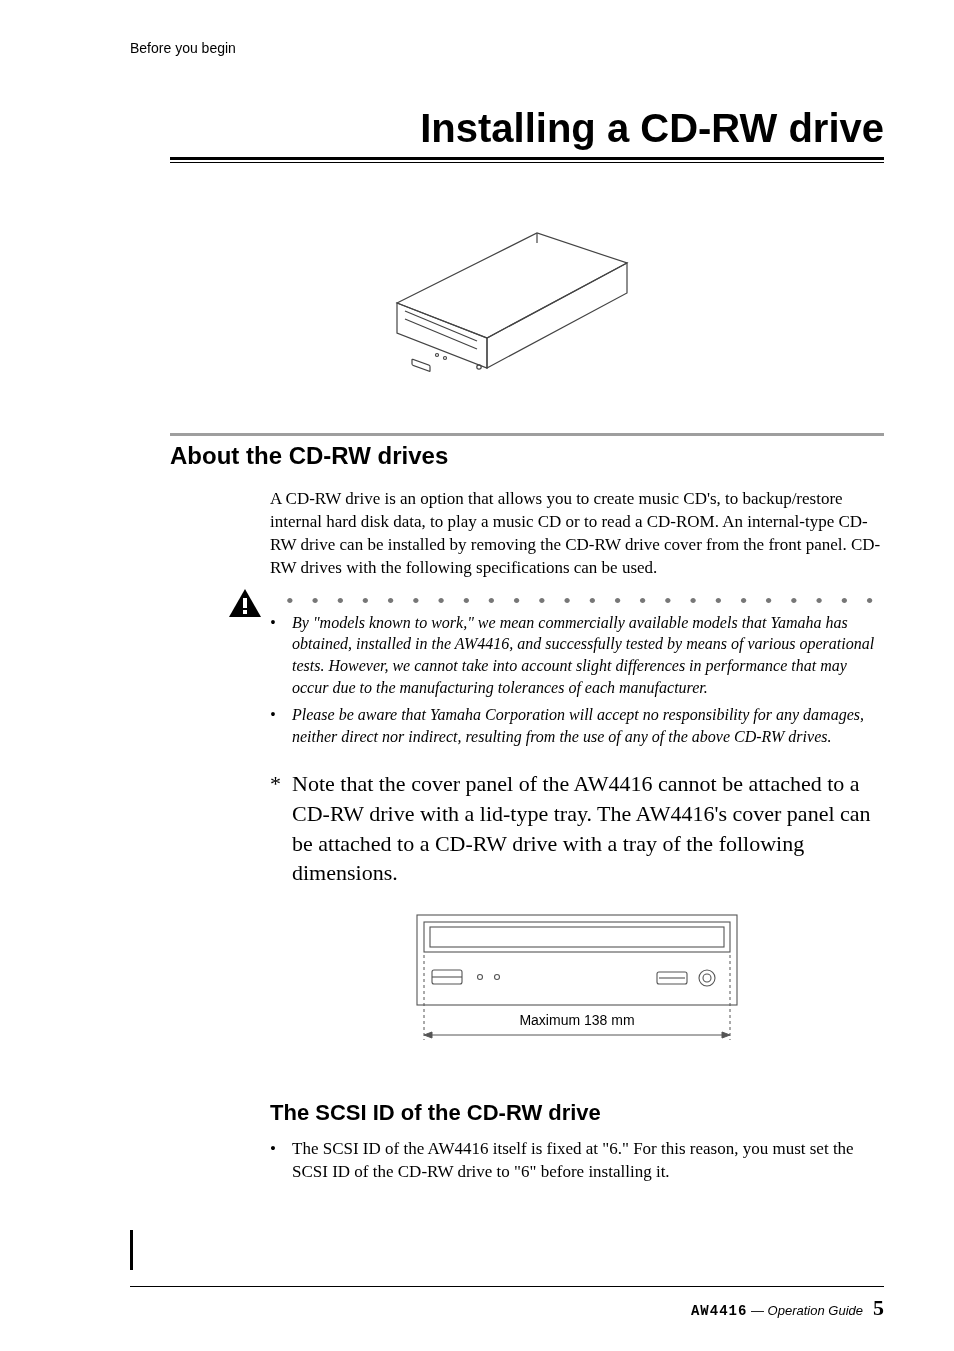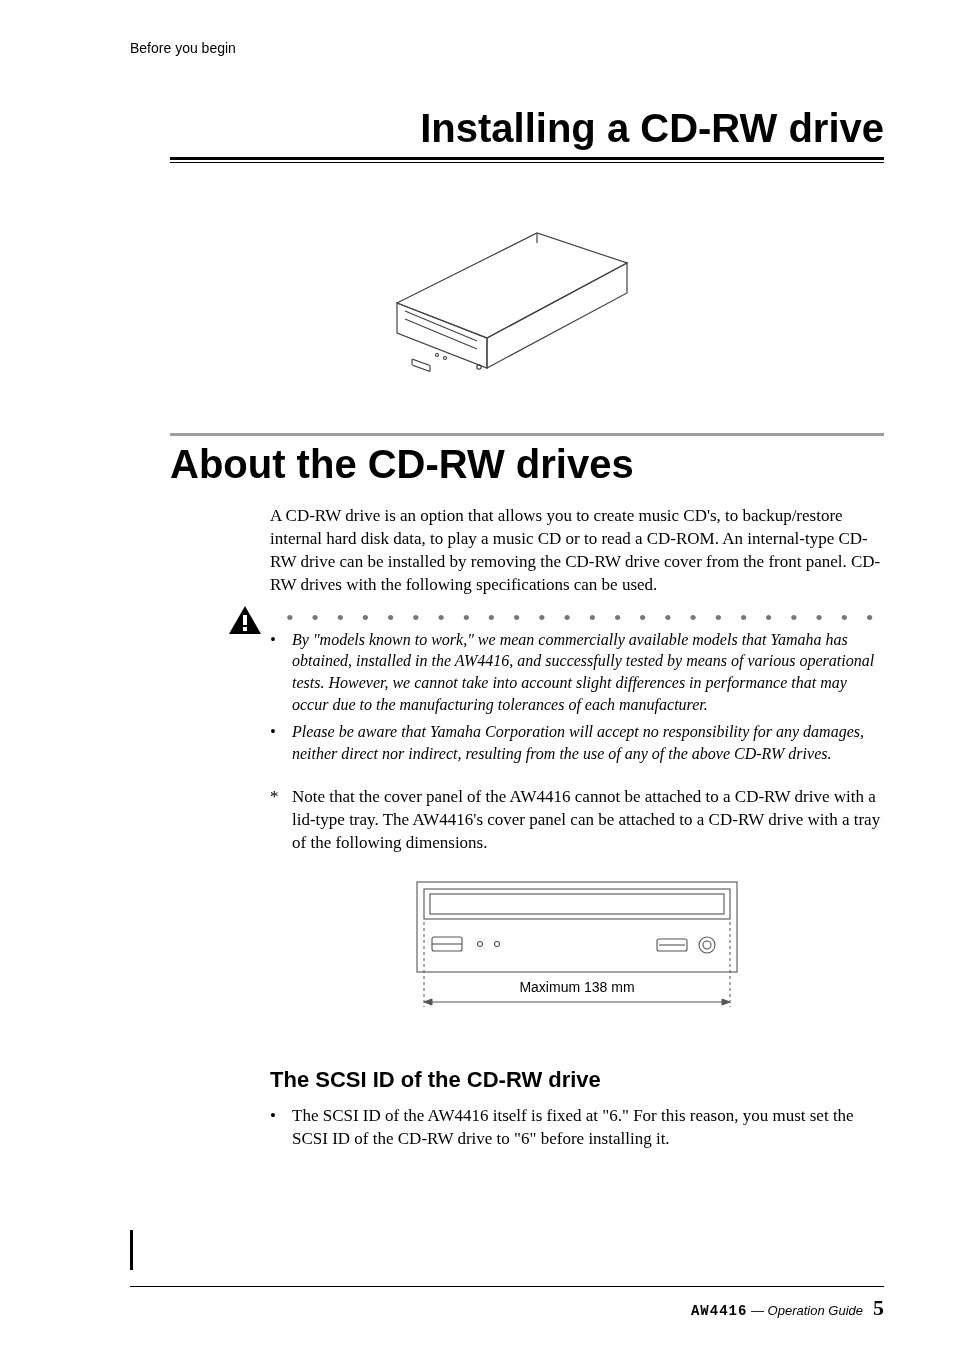--- a/index.html
+++ b/index.html
@@ -25,21 +25,21 @@
     text-align: right;
   }
   .title-rule-thick { border-top: 3px solid #000; margin: 0 0 0 40px; }
   .title-rule-thin  { border-top: 1px solid #000; margin: 2px 0 40px 40px; }
 
   .drive-iso { display:block; margin: 20px auto 50px auto; }
 
   .section-rule-grey { border-top: 3px solid #9e9e9e; margin: 0 0 6px 40px; }
   .section-title {
     font-family: "Helvetica Neue", Arial, sans-serif;
-    font-size: 40px;
+    font-size: 24px;
     font-weight: 700;
     margin: 0 0 18px 40px;
   }
 
   .body-block { margin-left: 140px; margin-right: 0; font-size: 17px; line-height: 1.35; }
   .body-para { margin-bottom: 14px; }
 
   .bullet-list { list-style: none; margin-bottom: 16px; }
   .bullet-list > li { position: relative; padding-left: 22px; margin-bottom: 6px; }
   .bullet-list > li:before { content: "•"; position: absolute; left: 0; top: 0; }
@@ -53,21 +53,21 @@
     line-height: 10px;
     margin-left: -6px;
     margin-bottom: 6px;
     white-space: nowrap;
     overflow: hidden;
   }
   .note-list { list-style: none; font-style: italic; font-size: 16px; }
   .note-list > li { position: relative; padding-left: 0; margin-left: -22px; padding-left: 22px; margin-bottom: 6px; }
   .note-list > li:before { content: "•"; position: absolute; left: 0; top: 0; }
 
-  .star-note { position: relative; padding-left: 22px; margin-top: 22px; margin-bottom: 22px; font-size: 17px; line-height: 1.35; }
+  .star-note { position: relative; padding-left: 22px; margin-top: 22px; margin-bottom: 22px; font-size: 22px; line-height: 1.35; }
   .star-note:before { content: "*"; position: absolute; left: 0; top: 0; }
 
   .tray-figure { display:block; margin: 10px auto 50px auto; }
   .tray-caption { font-family: "Helvetica Neue", Arial, sans-serif; font-size: 14px; text-anchor: middle; }
 
   .subsection-title {
     font-family: "Helvetica Neue", Arial, sans-serif;
     font-size: 22px;
     font-weight: 700;
     margin: 0 0 12px 140px;

